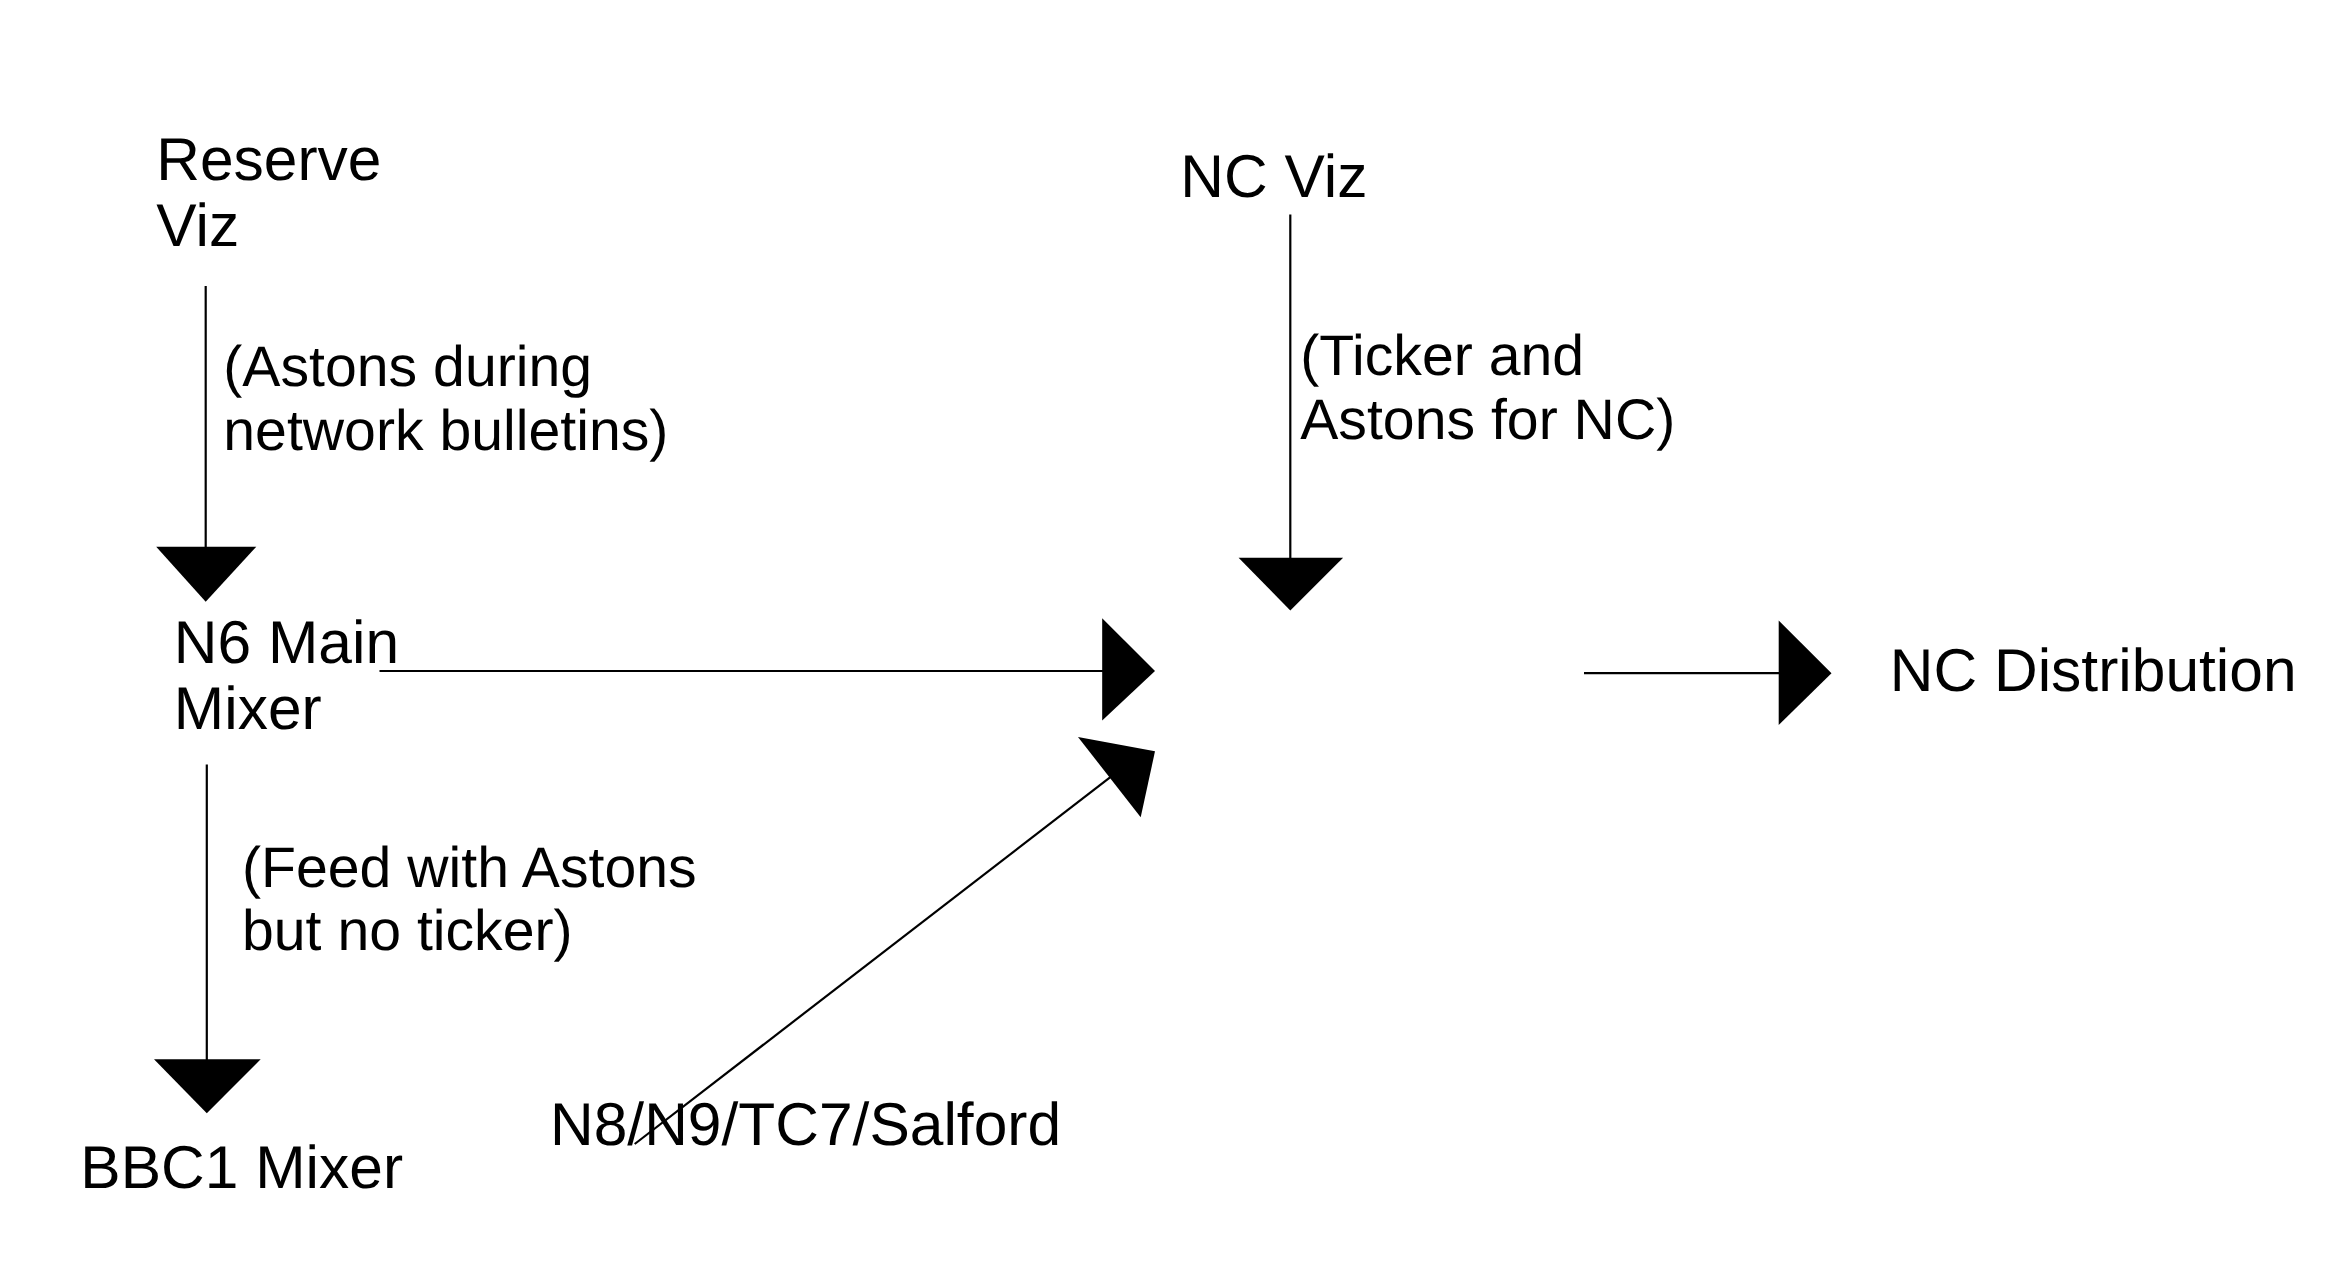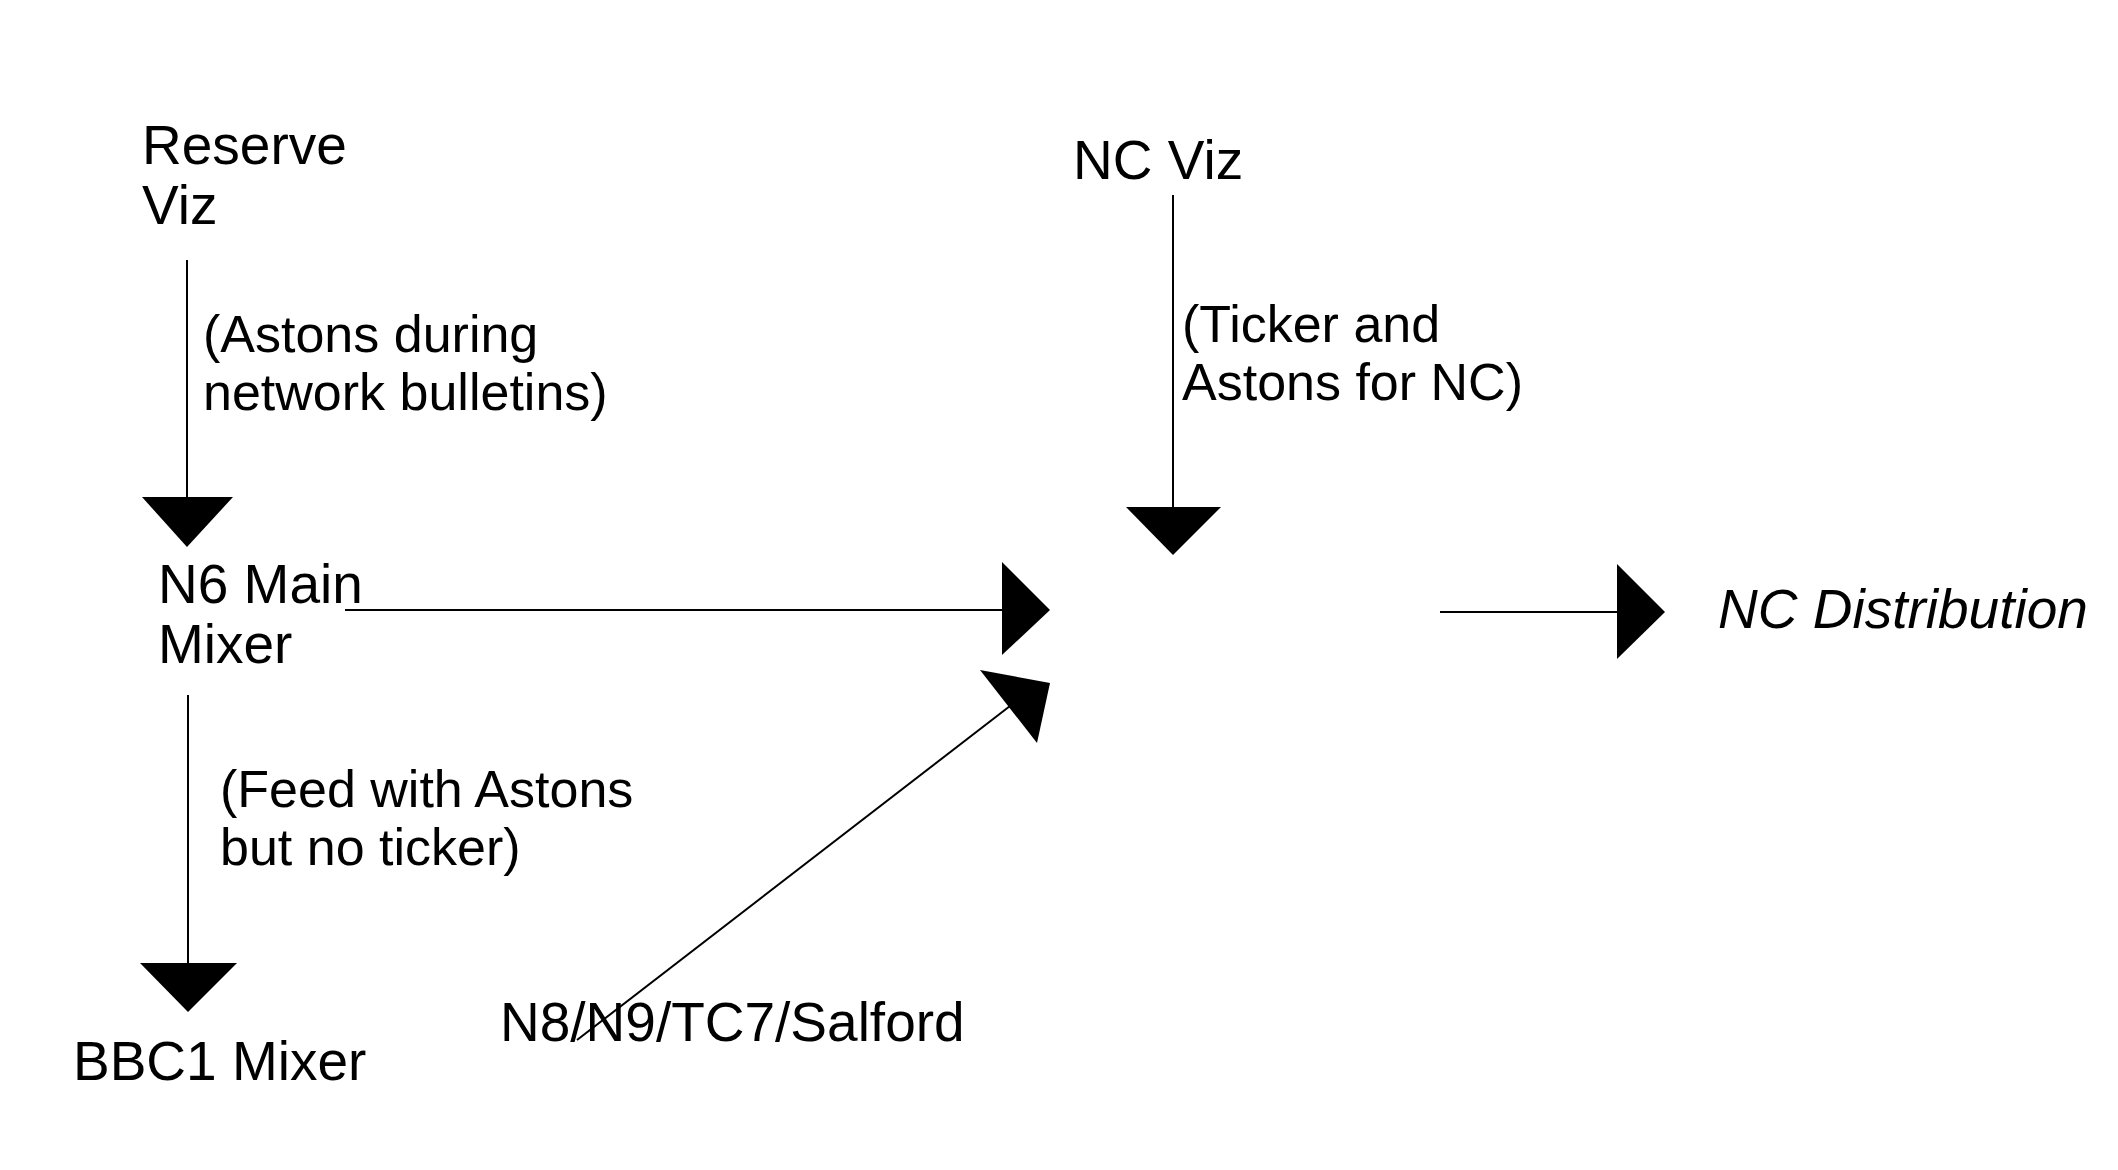--- a/index.html
+++ b/index.html
@@ -65,21 +65,21 @@
 
   <div class="label node-label" style="left:110px; top:115px;margin-left:32px;">Reserve
 Viz</div>
 
   <div class="label node-label" style="left:1073px; top:114px;margin-top:16px;">NC Viz</div>
 
   <div class="label node-label" style="left:110px; top:554px;margin-left:48px;">N6 Main
 Mixer</div>
 
 
-  <div class="label node-label" style="left:1718px; top:579px;font-style:italic;">NC Distribution</div>
+  <div class="label node-label" style="left:1718px; top:579px;">NC Distribution</div>
 
   <div class="label node-label" style="left:73px; top:1031px;">BBC1 Mixer</div>
 
   <div class="label node-label" style="left:500px; top:992px;">N8/N9/TC7/Salford</div>
 
   <div class="label edge-annotation" style="left:203px; top:305px;">(Astons during
 network bulletins)</div>
 
   <div class="label edge-annotation" style="left:220px; top:760px;">(Feed with Astons
 but no ticker)</div>

